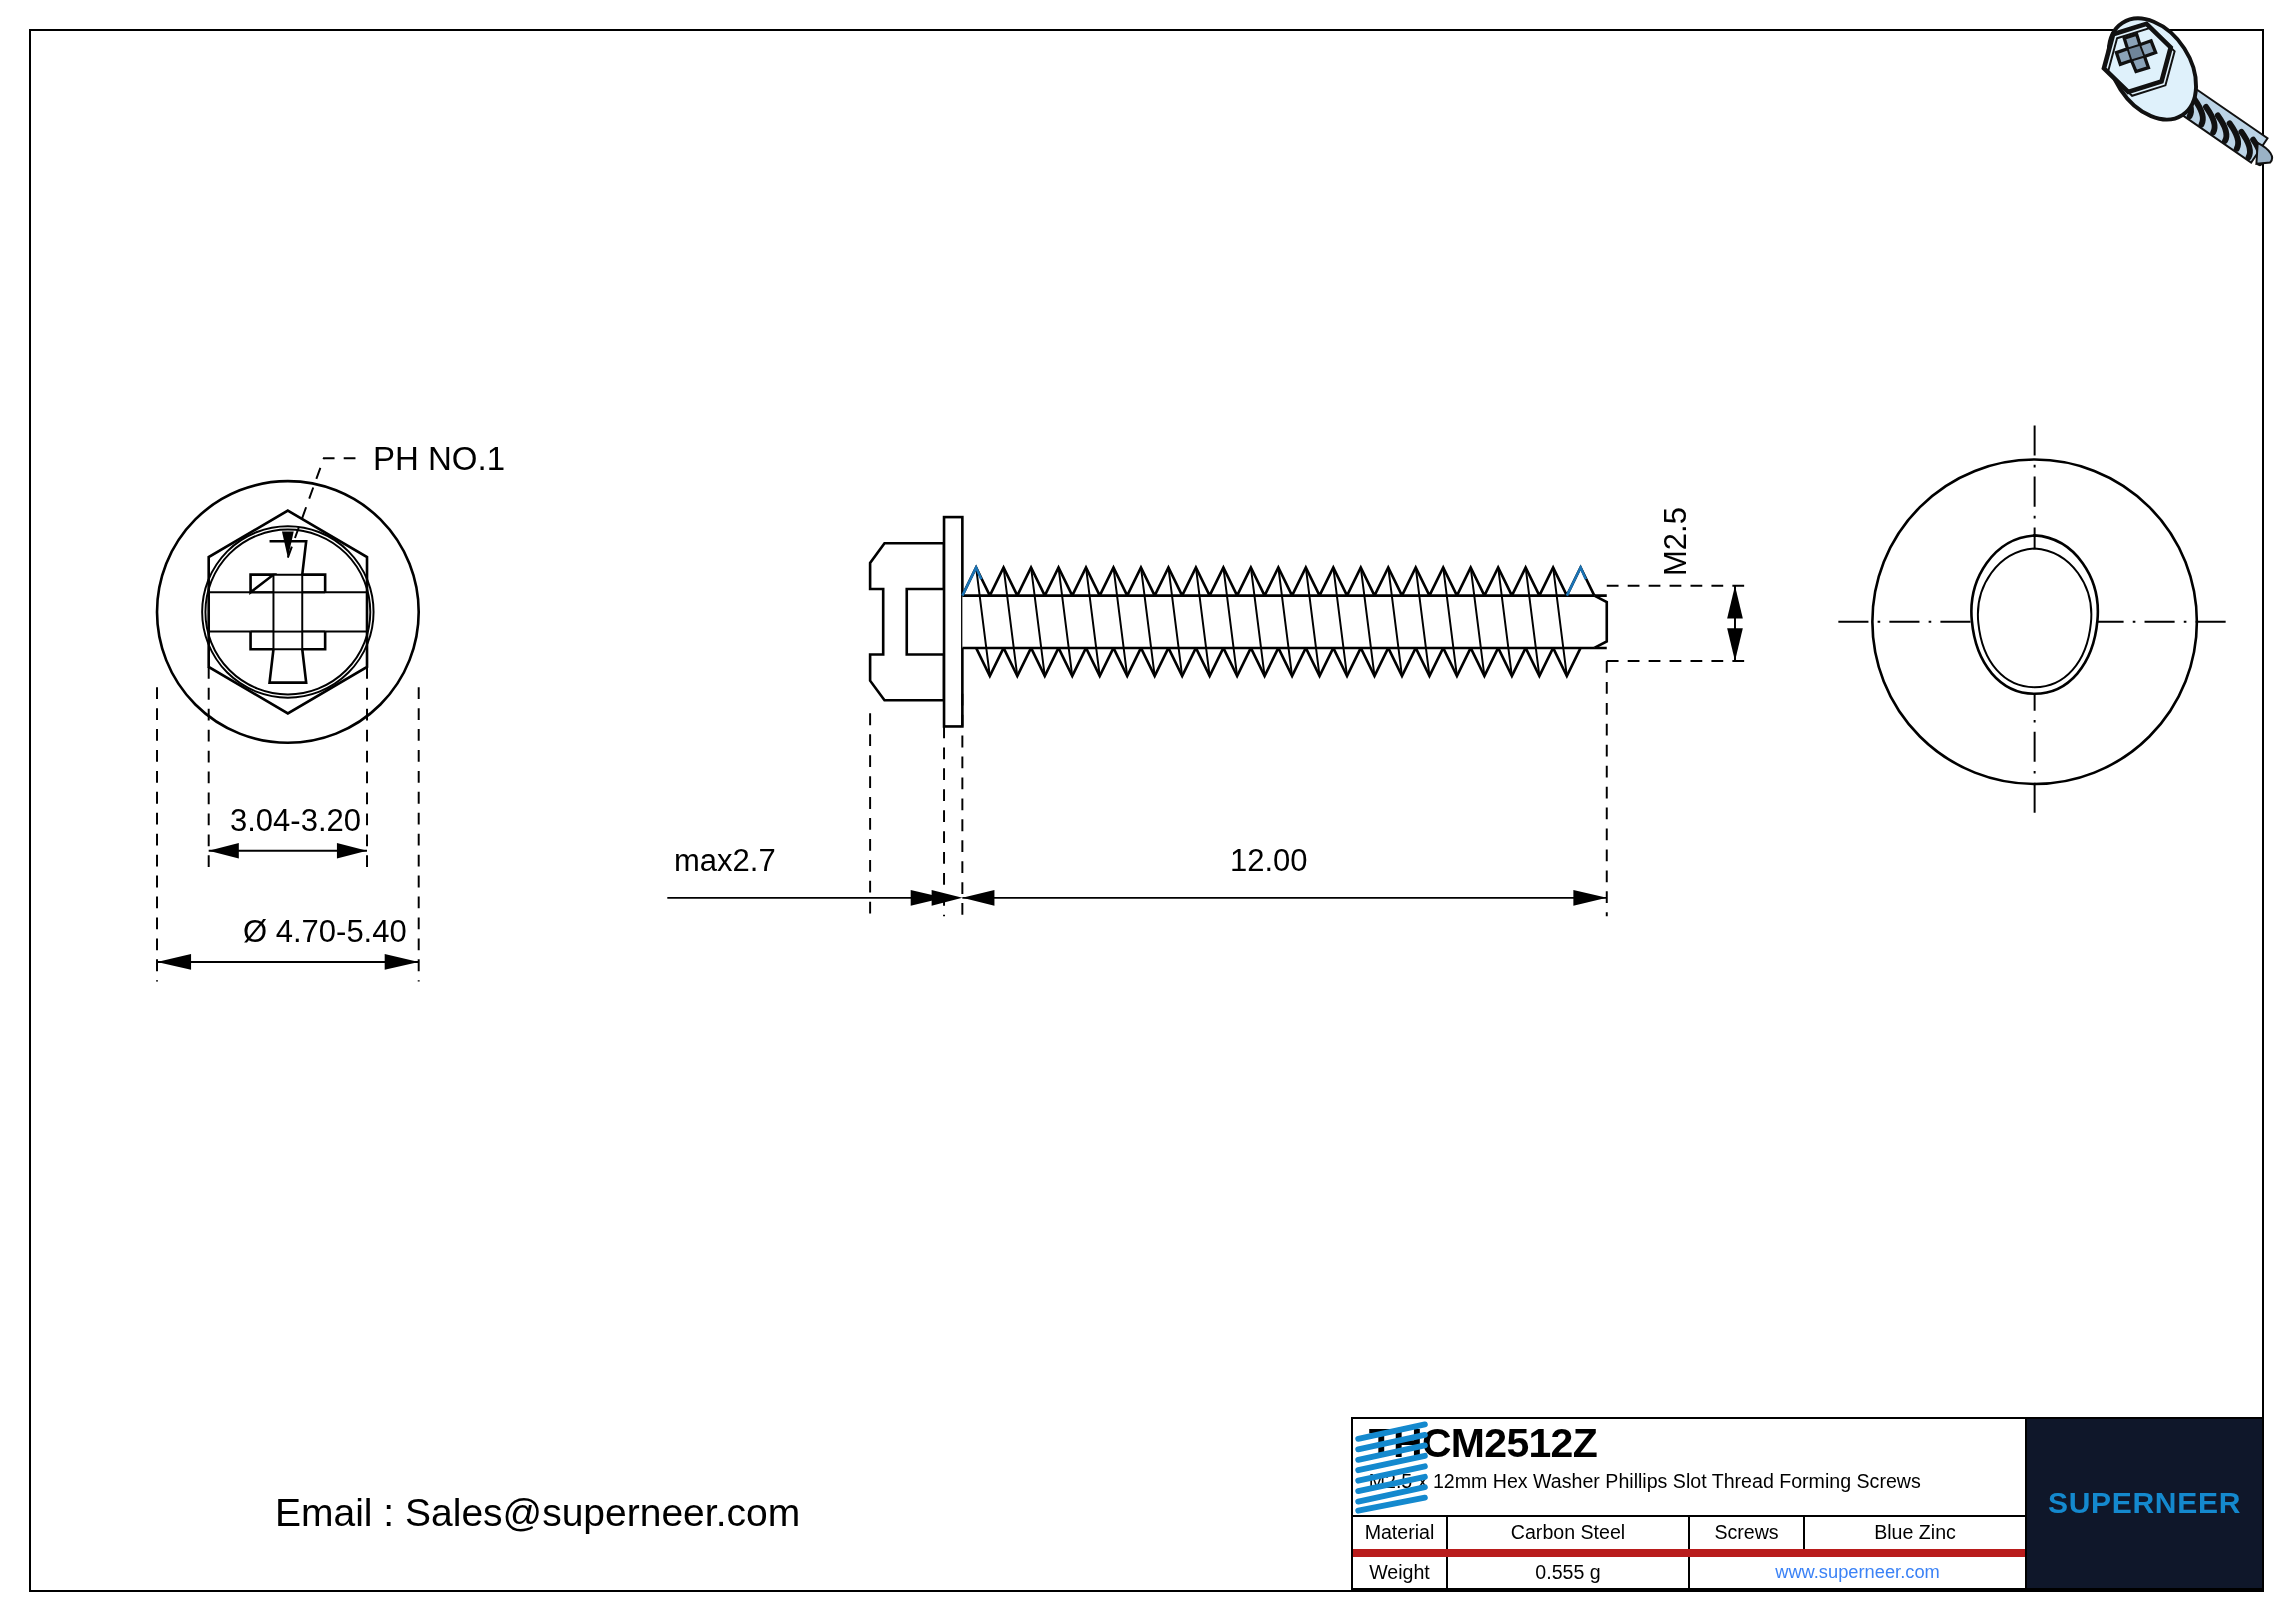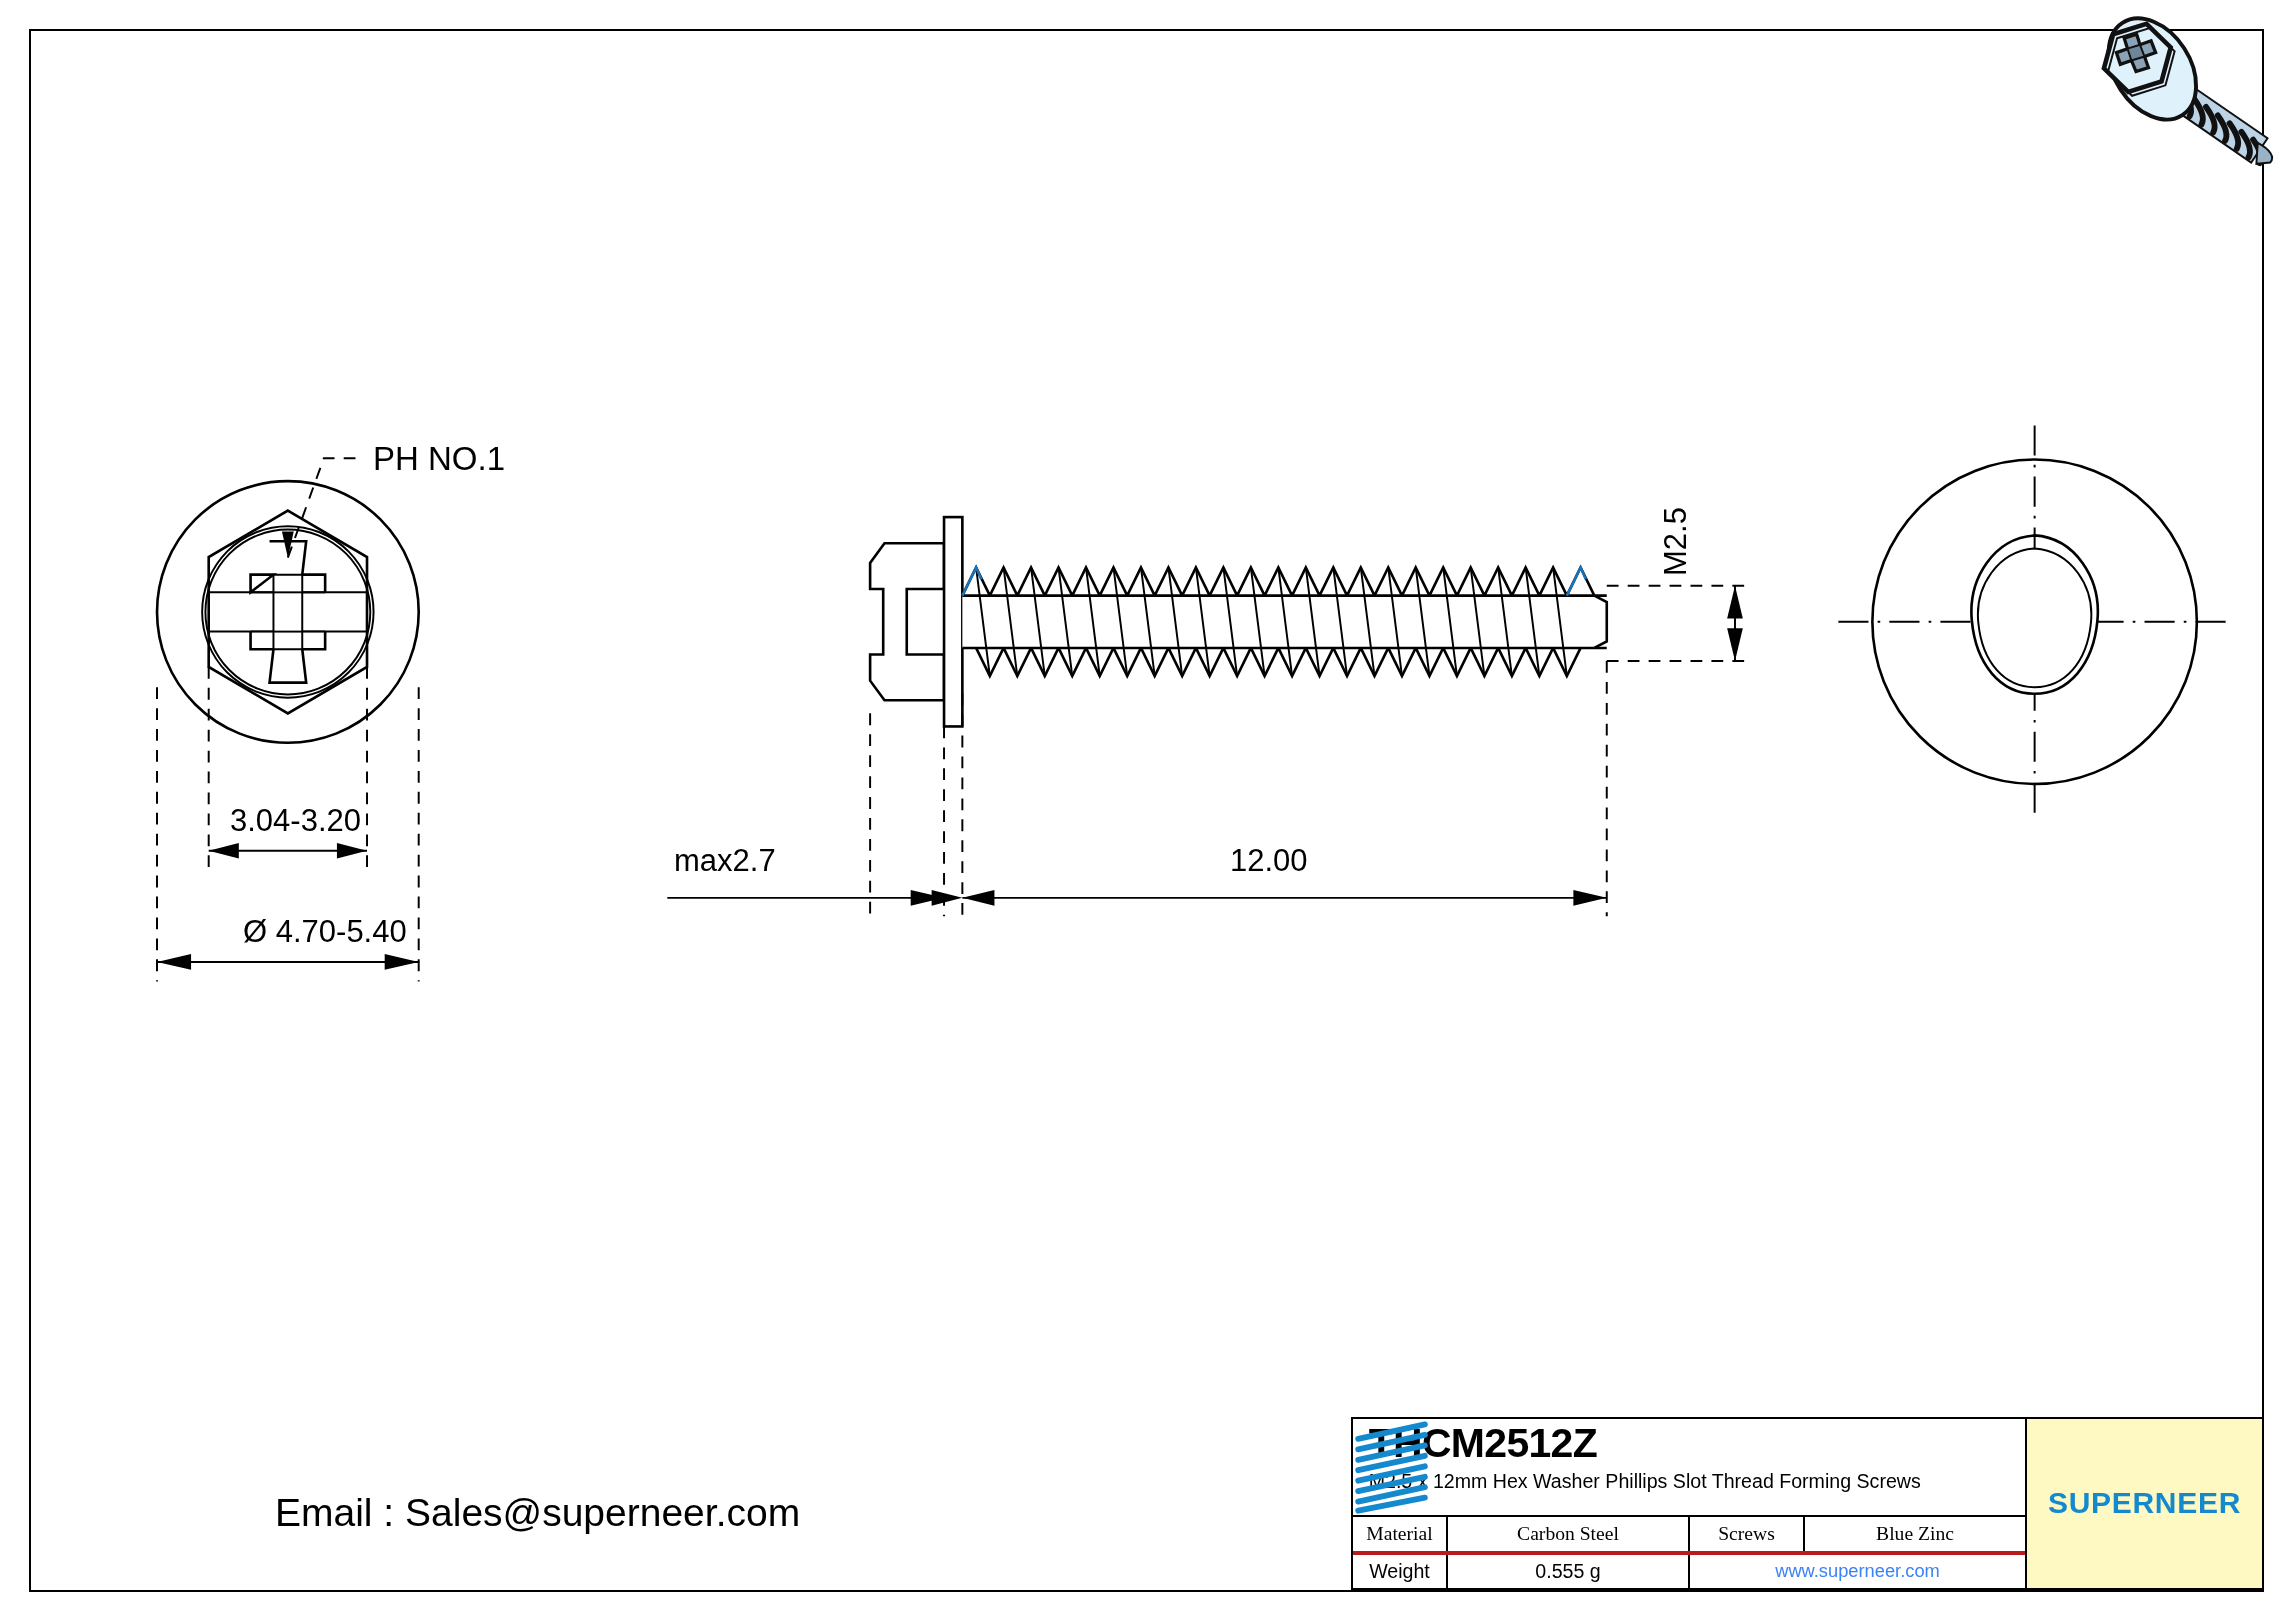--- a/index.html
+++ b/index.html
@@ -20,31 +20,31 @@
   
   #tblock{position:absolute;left:1351px;top:1417px;width:913px;height:173px;
           border:2px solid #000;box-sizing:border-box;display:flex;background:#fff;}
   #tb-left{width:674px;border-right:2px solid #000;box-sizing:border-box;
            display:flex;flex-direction:column;}
   #tb-upper{height:98px;border-bottom:2px solid #000;box-sizing:border-box;
             padding:3.9px 0 0 15.7px;}
   #pn{font-size:41px;font-weight:bold;line-height:1.0;letter-spacing:-0.7px;}
   #desc{font-size:19.6px;margin-top:6.5px;}
   .trow{display:flex;flex:1;}
-  .trow.first{border-bottom:4px solid #b91c1c;box-sizing:border-box;font-family:Liberation Serif, serif;}
+  .trow.first{border-bottom:8px solid #b91c1c;box-sizing:border-box;}
   .tc{border-right:2px solid #000;box-sizing:border-box;display:flex;
       align-items:center;justify-content:center;font-size:19.6px;}
   .tc.last{border-right:none;}
   .c-lab{width:95px;}
   .c-val{width:242px;}
   .c-fin{width:115px;}
   .c-finval{flex:1;}
   .c-web{flex:1;color:#3b82f6;font-size:18.3px;}
   #tb-right{flex:1;display:flex;flex-direction:column;align-items:center;
-            justify-content:center;padding-bottom:3.9px;background:#fef9c3;}
+            justify-content:center;padding-bottom:3.9px;background:#0f172a;}
   #logomark{width:98px;height:92px;}
   #logotext{font-size:30px;font-weight:bold;color:#1489ce;letter-spacing:0.7px;
             margin-top:2.6px;}
   #email{position:absolute;left:275px;top:1491px;font-size:39px;white-space:nowrap;}
 </style>
 </head>
 <body>
 
 <div id="sheet">
   <div id="frame"></div>

